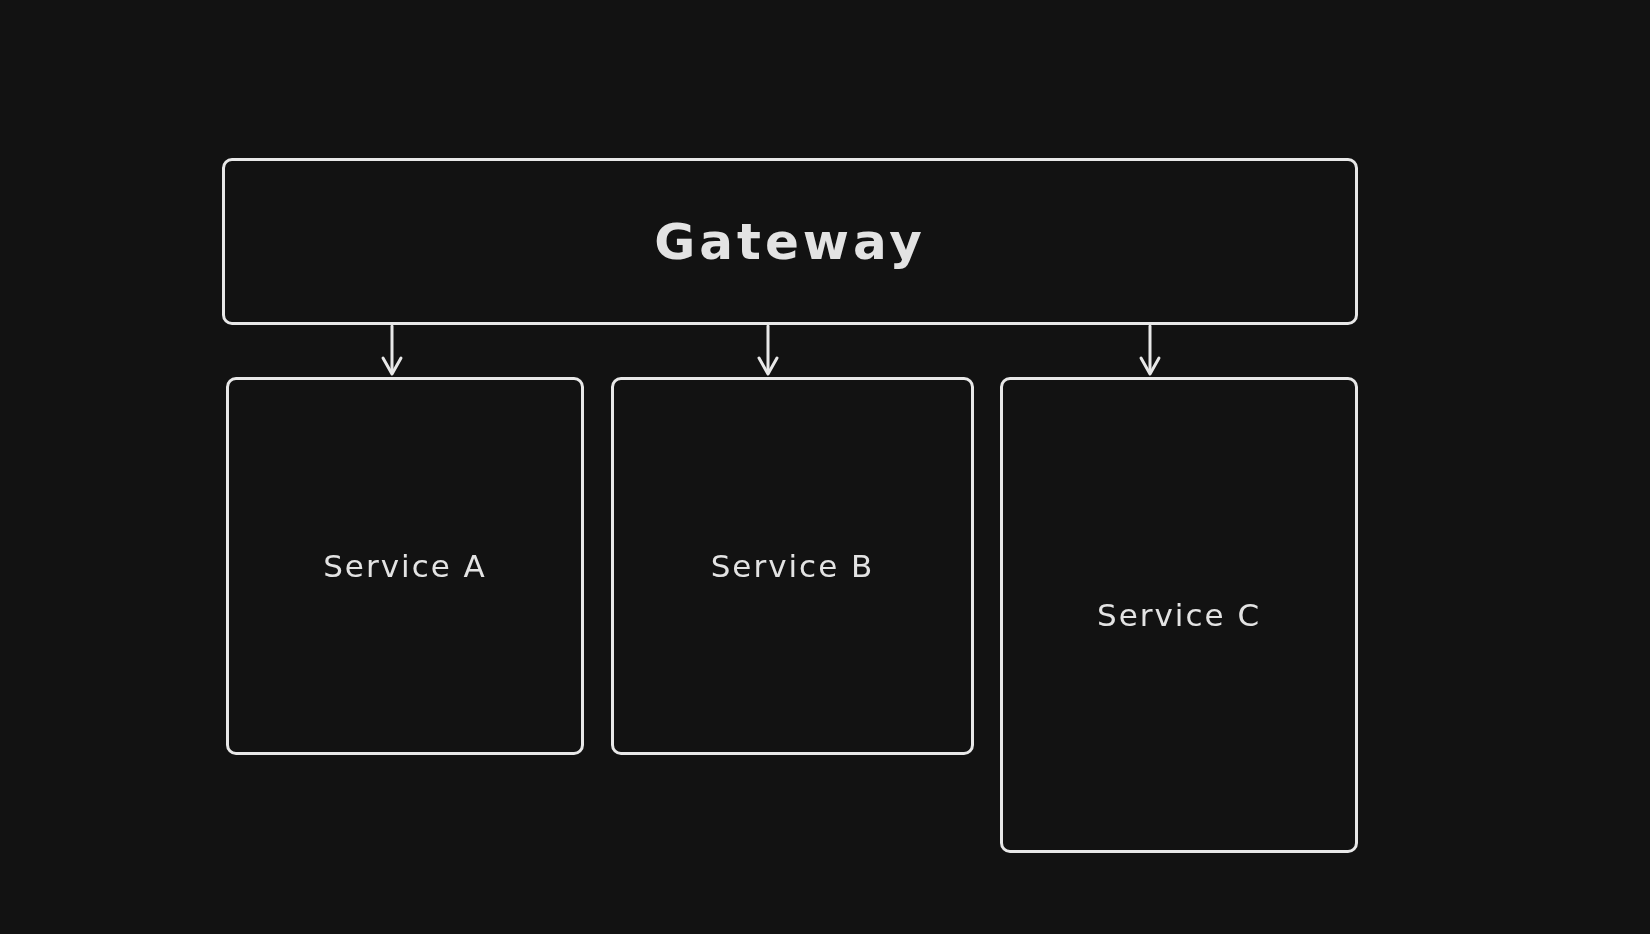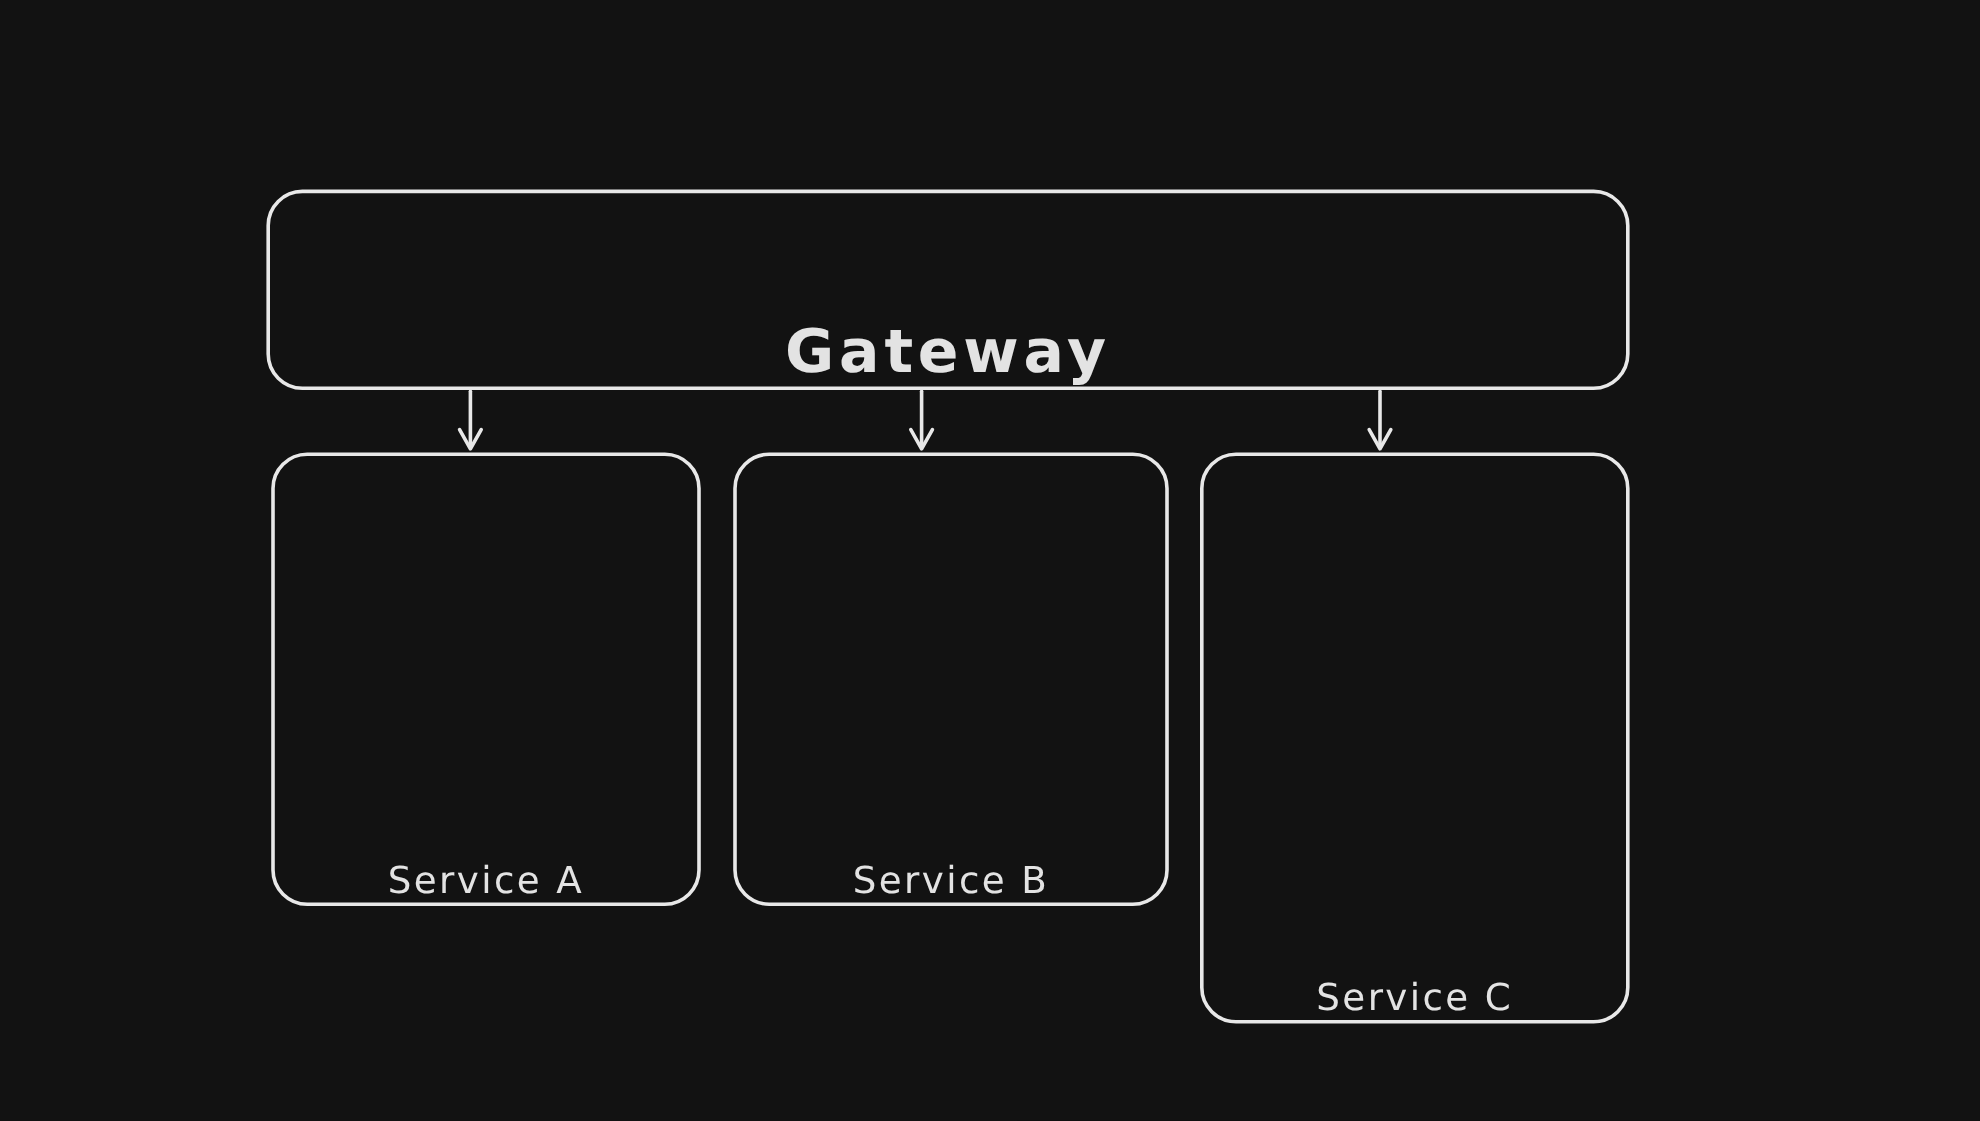--- a/index.html
+++ b/index.html
@@ -14,24 +14,24 @@
   .canvas {
     position: relative;
     width: 1650px;
     height: 934px;
     background: #121212;
   }
   .node {
     position: absolute;
     box-sizing: border-box;
     border: 3px solid #e8e8e8;
-    border-radius: 30px;
+    border-radius: 10px;
     background: transparent;
     display: flex;
-    align-items: flex-end;
+    align-items: center;
     justify-content: center;
     color: #e3e3e3;
   }
   .node-gateway {
     left: 222px;
     top: 158px;
     width: 1136px;
     height: 167px;
   }
   .node-gateway .label {

